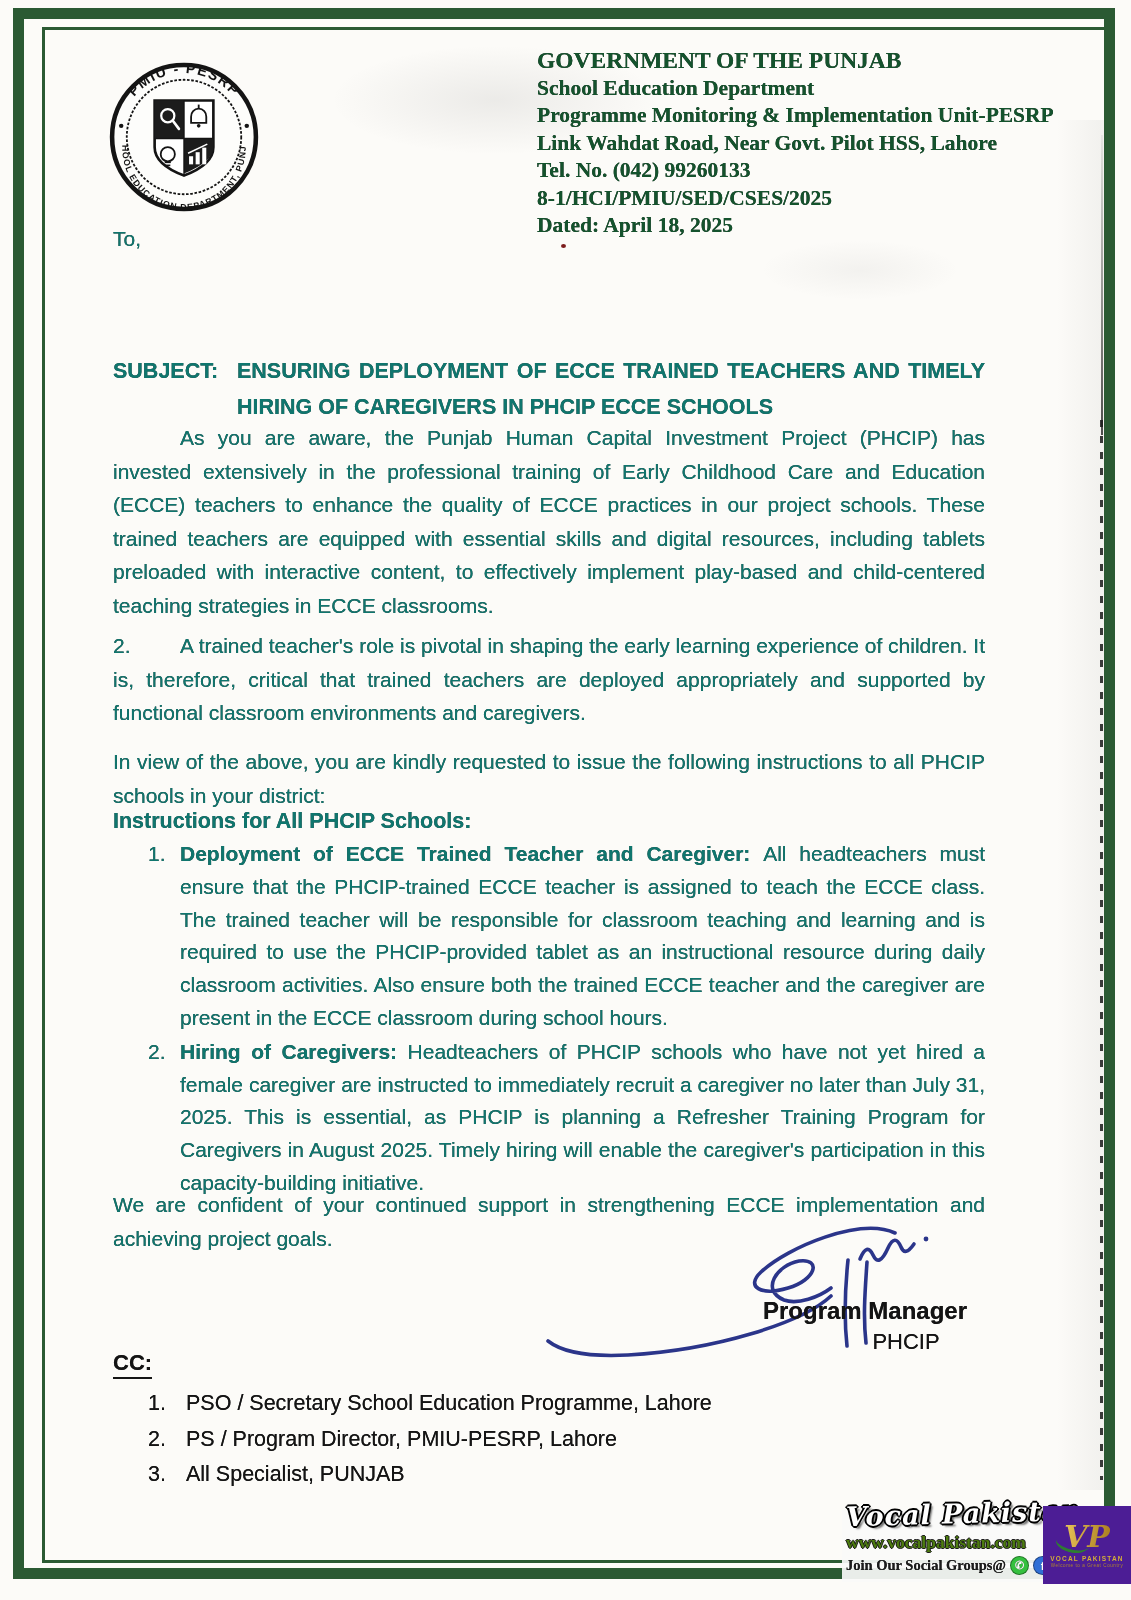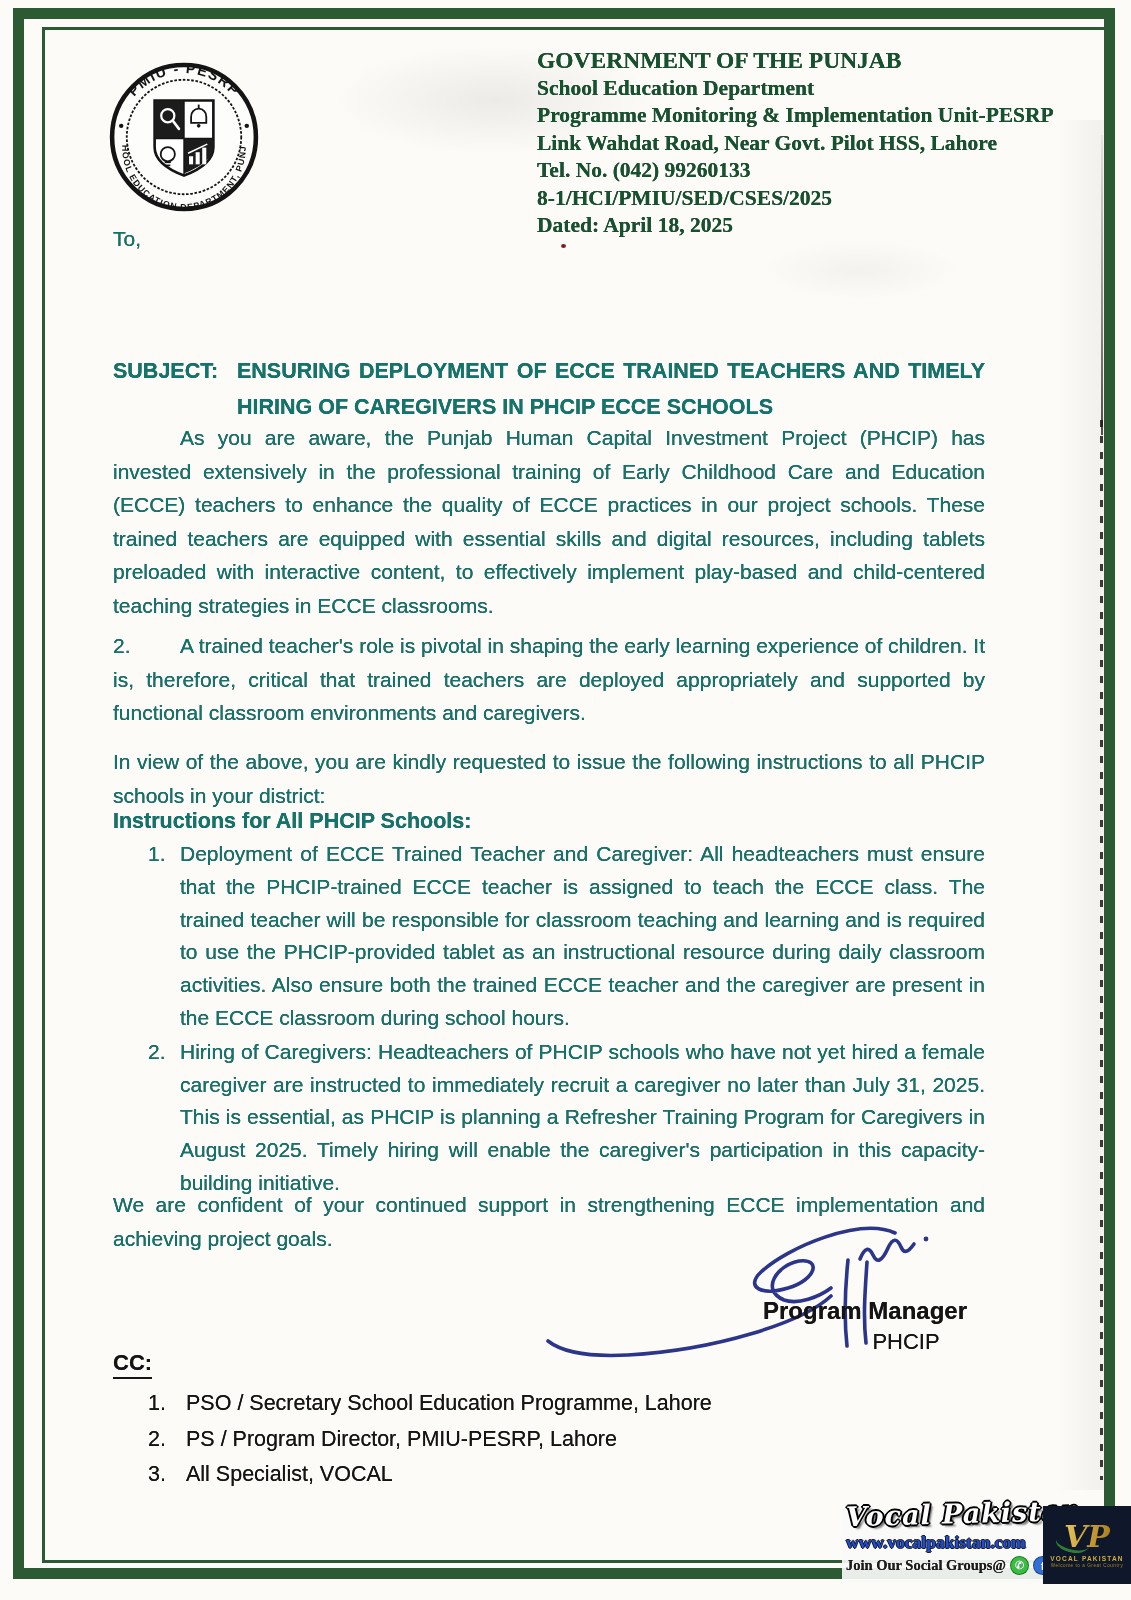--- a/index.html
+++ b/index.html
@@ -35,21 +35,21 @@
     text-shadow:0 0 .5px #2a2a2a;}
   .hdr div{line-height:27.5px;font-size:21.5px;white-space:nowrap;}
   .hdr .l1{font-size:23.5px;}
 
   .seal{position:absolute;left:108px;top:58px;}
 
   
   .t{position:absolute;left:113px;width:872px;font-size:21px;line-height:33.5px;
     text-align:justify;text-shadow:0 0 .45px #333;color:#0f766e;}
   .nojust{text-align:left;}
-  .b{font-weight:normal;}
+  .b{font-weight:bold;}
   .to-line{top:222px;width:200px;text-align:left;}
   .addr{left:180px;top:253px;width:830px;line-height:35px;}
   .subject-row{top:354px;display:flex;line-height:35.5px;font-weight:bold;font-size:21.5px;}
   .subject-row .lab{width:124px;flex:none;text-align:left;}
   .subject-row .txt{flex:1;text-align:justify;}
   .p1{top:421px;text-indent:67px;}
   .p2{top:629px;text-indent:67px;}
   .p2 .pnum{position:absolute;left:0;top:0;text-indent:0;}
   .p3{top:745px;}
   .instr-head{top:805px;font-weight:bold;font-size:21.5px;text-align:left;}
@@ -76,33 +76,33 @@
   
   .footer{position:absolute;left:838px;top:1496px;width:293px;height:96px;}
   .footer .band{position:absolute;left:4px;top:14px;width:206px;height:72px;
     background:rgba(250,250,248,.92);}
   .brand{position:absolute;left:8px;top:2px;width:240px;
     font-family:"DejaVu Serif", serif;font-style:italic;font-weight:bold;font-size:27px;
     color:#ffffff;transform:rotate(-1.5deg);letter-spacing:1px;white-space:nowrap;
     text-shadow:-2px 0 0 #000,2px 0 0 #000,0 -2px 0 #000,0 2px 0 #000,
       -1px -1px 0 #000,1px 1px 0 #000,1px -1px 0 #000,-1px 1px 0 #000,3px 3px 2px rgba(0,0,0,.55);}
   .site{position:absolute;left:8px;top:36px;width:230px;
-    font-family:"Liberation Serif", serif;font-weight:bold;font-size:17.5px;color:#1d4ed8;
+    font-family:"Liberation Serif", serif;font-weight:bold;font-size:17.5px;color:#4d7c0f;
     white-space:nowrap;
     text-shadow:-1px 0 0 #1a1a1a,1px 0 0 #1a1a1a,0 -1px 0 #1a1a1a,0 1px 0 #1a1a1a;}
   .social{position:absolute;left:8px;top:60px;display:flex;align-items:center;gap:4px;
     font-family:"Liberation Serif", serif;font-weight:bold;font-size:14.5px;color:#1c1c1c;
     white-space:nowrap;text-shadow:0 0 .4px #333;}
   .sicon{width:19px;height:19px;border-radius:50%;display:flex;align-items:center;
     justify-content:center;color:#fff;font-size:11px;font-weight:bold;
     font-family:"Liberation Sans", sans-serif;border:1px solid rgba(0,0,0,.4);box-sizing:border-box;}
   .wa{background:#35c03f;}
   .fb{background:#2f6fd6;}
   .li-ic{background:#2278c8;border-radius:4px;font-size:9px;}
-  .vp-box{position:absolute;right:0;top:10px;width:88px;height:78px;background:#0f172a;
+  .vp-box{position:absolute;right:0;top:10px;width:88px;height:78px;background:#4c1d95;
     display:flex;flex-direction:column;align-items:center;justify-content:center;}
   .vp-mono{font-family:"DejaVu Serif", serif;font-style:italic;font-weight:bold;
     font-size:30px;color:#c99a30;line-height:30px;
     background:linear-gradient(100deg,#e9c65a,#a87b1d);-webkit-background-clip:text;
     background-clip:text;-webkit-text-fill-color:transparent;position:relative;}
   .vp-swoosh{position:absolute;left:-8px;top:10px;width:34px;height:18px;
     border-bottom:3px solid #2e7d32;border-radius:0 0 60% 40%;transform:rotate(18deg);}
   .vp-cap{font-size:6.5px;color:#d4af37;letter-spacing:1.2px;font-weight:bold;margin-top:3px;}
   .vp-sub{font-size:4.5px;color:#b1882a;letter-spacing:.6px;margin-top:1px;}
 </style>
@@ -223,21 +223,21 @@
     <div class="cc-row">
       <span class="num">1.</span>
       <span>PSO / Secretary School Education Programme, Lahore</span>
     </div>
     <div class="cc-row">
       <span class="num">2.</span>
       <span>PS / Program Director, PMIU-PESRP, Lahore</span>
     </div>
     <div class="cc-row">
       <span class="num">3.</span>
-      <span>All Specialist, VOCAL</span>
+      <span>All Specialist, PUNJAB</span>
     </div>
   </div>
 
   <div class="footer">
     <div class="band"></div>
     <div class="brand">Vocal Pakistan</div>
     <div class="site">www.vocalpakistan.com</div>
     <div class="social">
       <span>Join Our Social Groups@</span>
       <span class="sicon wa">✆</span>

